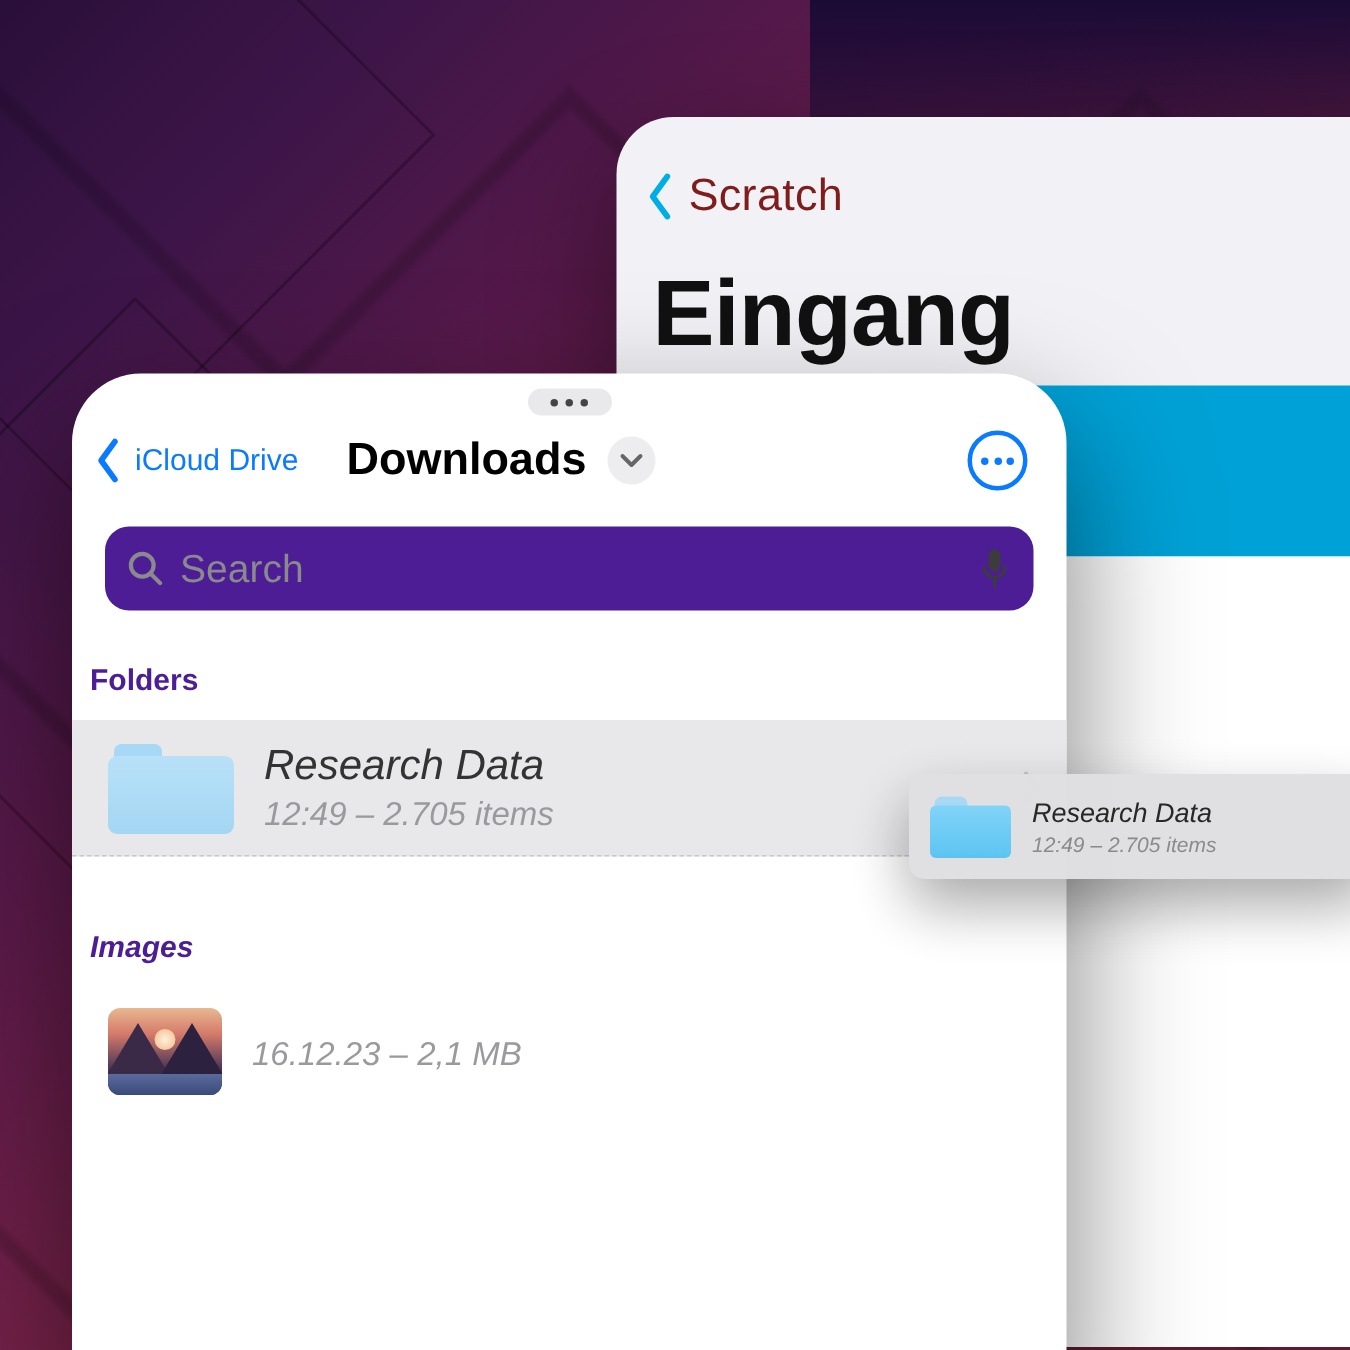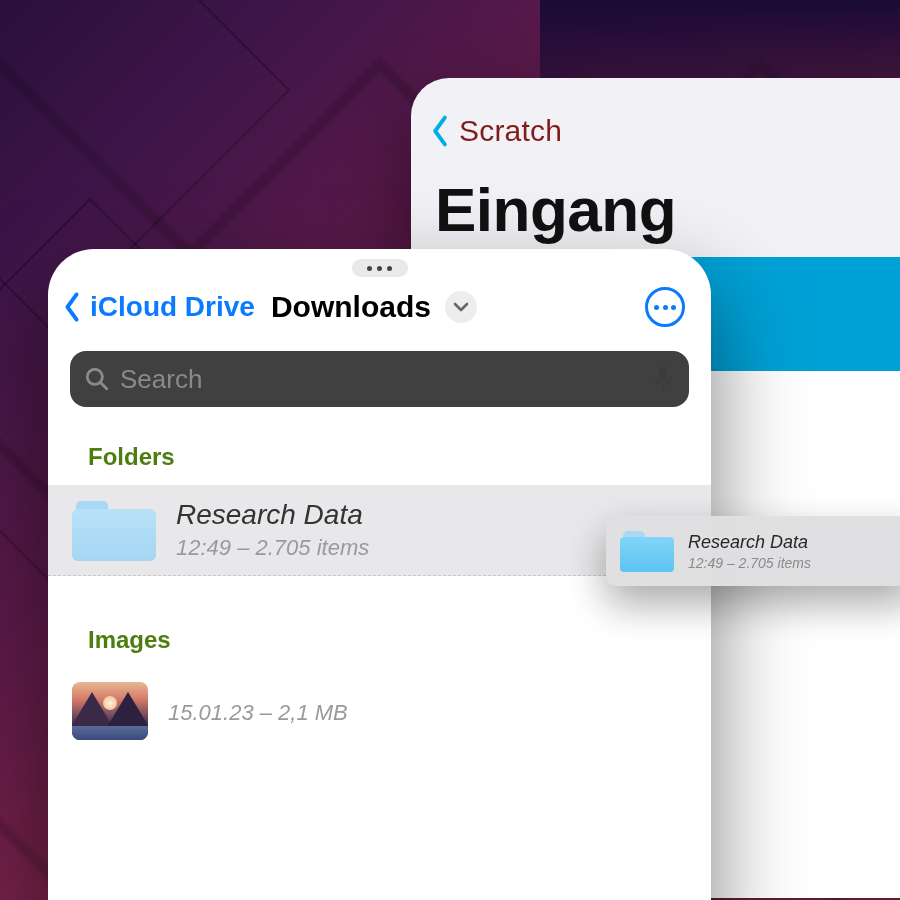--- a/index.html
+++ b/index.html
@@ -82,53 +82,53 @@
       display:flex; align-items:center; justify-content:center; gap:5px;
     }
     .island span { width:5px; height:5px; border-radius:50%; background:#444; }
 
     .front-navbar {
       display:flex; align-items:center;
       padding: 38px 20px 10px 14px;
     }
     .nav-left { display:flex; align-items:center; gap:4px; }
     .nav-chevron { color:#0a7aff; }
-    .nav-back-text { color:#0a7aff; font-size:28px; font-weight:700; margin-left:4px; }
-    .nav-title { color:#000; font-size:30px; font-weight:700; margin-left:16px;text-align:right; }
+    .nav-back-text { color:#0a7aff; font-size:20px; font-weight:400; margin-left:4px; }
+    .nav-title { color:#000; font-size:30px; font-weight:700; margin-left:32px;text-align:right; }
     .nav-dropdown {
       width:32px; height:32px; border-radius:50%;
       background:#ededf0; display:flex; align-items:center; justify-content:center;
       margin-left:14px;
     }
     .nav-dropdown svg { stroke:#666; }
     .nav-spacer { flex:1; }
     .nav-more {
       width:40px; height:40px; border-radius:50%;
       border:3px solid #0a7aff;
       display:flex; align-items:center; justify-content:center; gap:3.5px;
       margin-right:6px;
     }
     .nav-more span { width:5px; height:5px; border-radius:50%; background:#0a7aff; }
 
     .search-bar {
       margin: 14px 22px 0;
       height: 56px;
-      background:#404040;
+      background:#4c1d95;
       border-radius: 16px;
       display:flex; align-items:center;
       padding: 0 16px 0 14px;
       gap:10px;
     }
     .search-icon { color:#8a8a8e; flex-shrink:0; }
     .search-placeholder { color:#8a8a8e; font-size:26px; font-weight:400; flex:1; }
     .mic-icon { color:#3c3c3e; flex-shrink:0; }
 
     .section-header {
-      font-size:24px; font-weight:700; color:#4d7c0f;
-      padding: 36px 40px 14px;
+      font-size:20px; font-weight:700; color:#4c1d95;
+      padding: 36px 12px 14px;
     }
 
     .row {
       display:flex; align-items:center;
       padding: 14px 16px 14px 24px;
       gap:20px;
     }
     .row.selected { background:#e8e8ea; }
     .row.selected-end { border-bottom:1px dashed #c8c8cc; }
 
@@ -259,31 +259,31 @@
     </div>
     <div class="row-text">
       <div class="row-title">Research Data</div>
       <div class="row-meta">12:49 – 2.705 items</div>
     </div>
     <svg class="row-chevron" width="14" height="24" viewBox="0 0 14 24" fill="none" stroke="currentColor" stroke-width="3" stroke-linecap="round" stroke-linejoin="round">
         <polyline points="3,3 11,12 3,21"></polyline>
       </svg>
   </div>
 
-  <div class="section-header" style="padding-top:50px;">Images</div>
+  <div class="section-header" style="padding-top:50px;font-style:italic;">Images</div>
 
   <div class="row">
     <div class="image-thumb">
       <div class="thumb-mtn-l"></div>
         <div class="thumb-mtn-r"></div>
       <div class="thumb-sun"></div>
         <div class="thumb-water"></div>
     </div>
     <div class="row-text">
-      <div class="row-meta">15.01.23 – 2,1 MB</div>
+      <div class="row-meta">16.12.23 – 2,1 MB</div>
     </div>
   </div>
 </div>
 
 <div class="drag-ghost">
   <div class="folder-icon">
     <div class="folder-tab"></div>
       <div class="folder-body"></div>
   </div>
   <div class="row-text">

